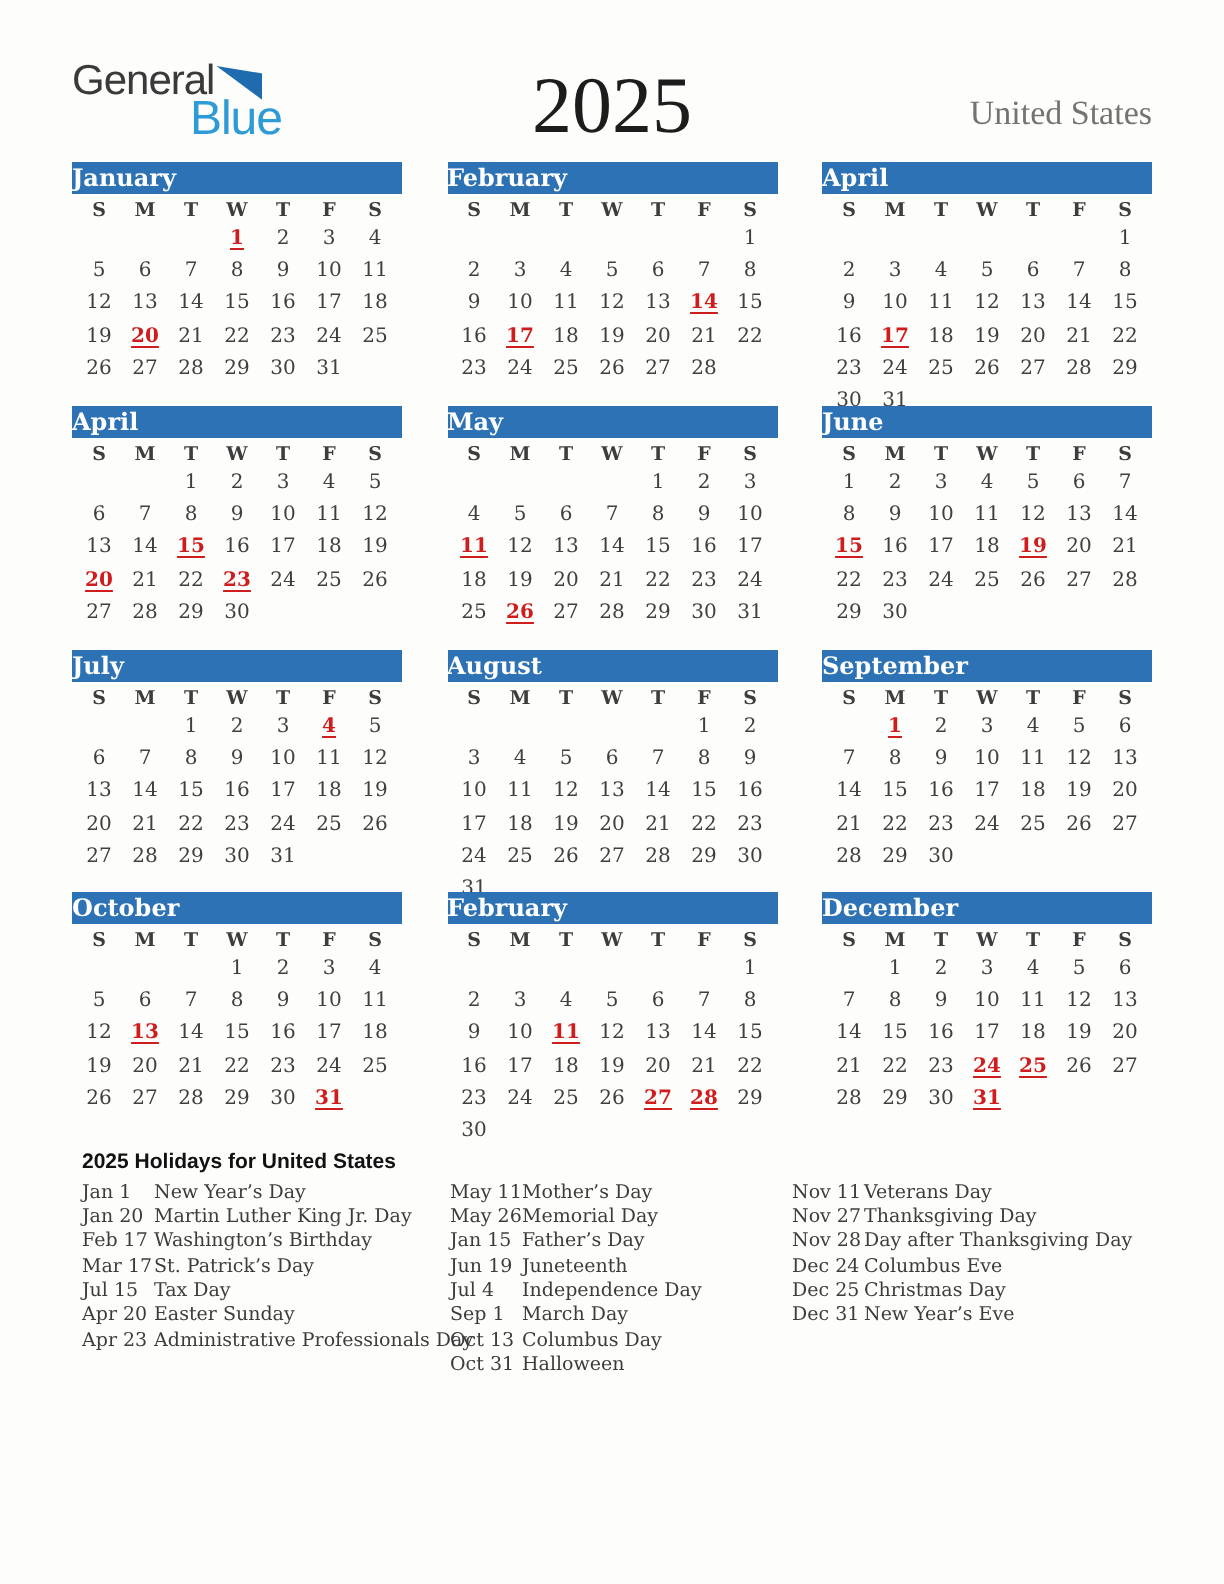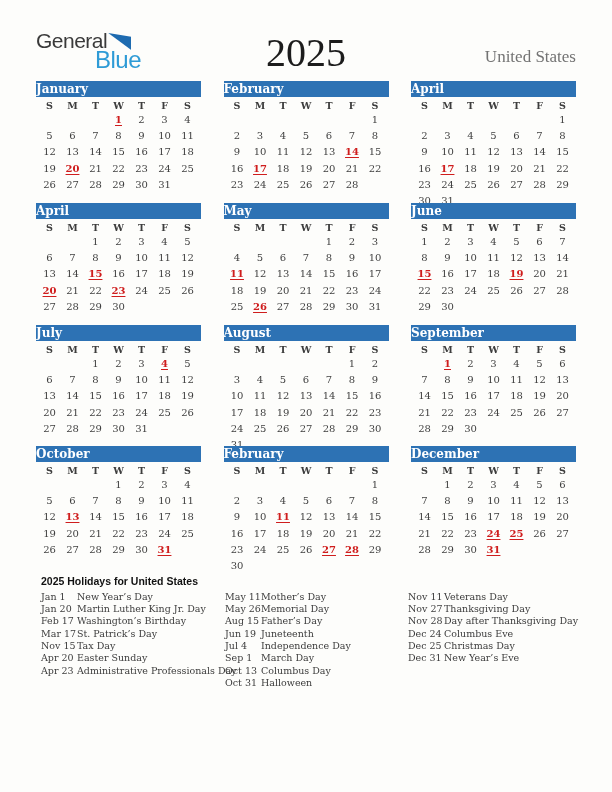--- a/index.html
+++ b/index.html
@@ -28,21 +28,21 @@
                color:#ffffff;text-align:left;font-weight:bold;font-size:12px;}
   .dow-row{display:grid;grid-template-columns:repeat(7,1fr);padding:0 2px;height:15px;}
   .dow-row span{text-align:center;font-weight:bold;font-size:9.5px;line-height:17px;color:#3d3d3d;}
   .days{display:grid;grid-template-columns:repeat(7,1fr);padding:0 2px;}
   .day{height:16.2px;line-height:16.2px;text-align:center;font-size:10px;color:#3f3f3f;}
   .day.holiday{color:var(--holiday,#cf1d1d);font-weight:bold;text-decoration:underline;text-underline-offset:2px;text-decoration-thickness:1px;}
   
   .holidays-title{position:absolute;left:41px;top:575px;
       font-family:"Liberation Sans",sans-serif;font-weight:bold;font-size:10.5px;color:#111;}
   .hcol{position:absolute;top:590px;}
-  .hcol-1{left:41px;} .hcol-2{left:225px;} .hcol-3{left:408px;}
+  .hcol-1{left:41px;} .hcol-2{left:225px;} .hcol-3{left:396px;}
   .hrow{display:flex;height:12.35px;align-items:center;}
   .hdate{width:36px;font-size:9.5px;color:#3c3c3c;flex:0 0 36px;}
   .hname{font-size:9.5px;color:#3c3c3c;white-space:nowrap;}
 </style>
 </head>
 <body>
 
 <div class="page" style="--accent: #2d72b4; --holiday: #cf1d1d; --tri: #1e6bb0; --logo-blue: #2e9bd6;">
 
   <div class="logo">
@@ -643,21 +643,21 @@
       </div>
       <div class="hrow">
         <span class="hdate">Feb 17</span>
         <span class="hname">Washington’s Birthday</span>
       </div>
       <div class="hrow">
         <span class="hdate">Mar 17</span>
         <span class="hname">St. Patrick’s Day</span>
       </div>
       <div class="hrow">
-        <span class="hdate">Nov 15</span>
+        <span class="hdate">Jul 15</span>
         <span class="hname">Tax Day</span>
       </div>
       <div class="hrow">
         <span class="hdate">Apr 20</span>
         <span class="hname">Easter Sunday</span>
       </div>
       <div class="hrow">
         <span class="hdate">Apr 23</span>
         <span class="hname">Administrative Professionals Day</span>
       </div>
@@ -665,21 +665,21 @@
   <div class="hcol hcol-2">
       <div class="hrow">
         <span class="hdate">May 11</span>
         <span class="hname">Mother’s Day</span>
       </div>
       <div class="hrow">
         <span class="hdate">May 26</span>
         <span class="hname">Memorial Day</span>
       </div>
       <div class="hrow">
-        <span class="hdate">Aug 15</span>
+        <span class="hdate">Jan 15</span>
         <span class="hname">Father’s Day</span>
       </div>
       <div class="hrow">
         <span class="hdate">Jun 19</span>
         <span class="hname">Juneteenth</span>
       </div>
       <div class="hrow">
         <span class="hdate">Jul 4</span>
         <span class="hname">Independence Day</span>
       </div>

